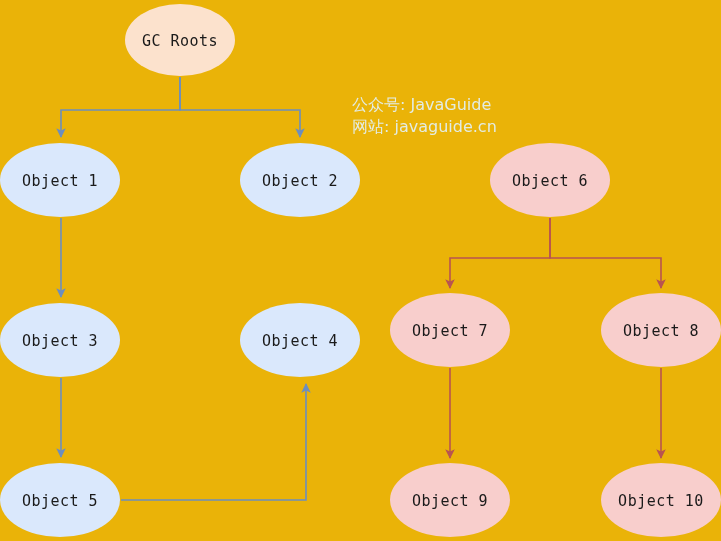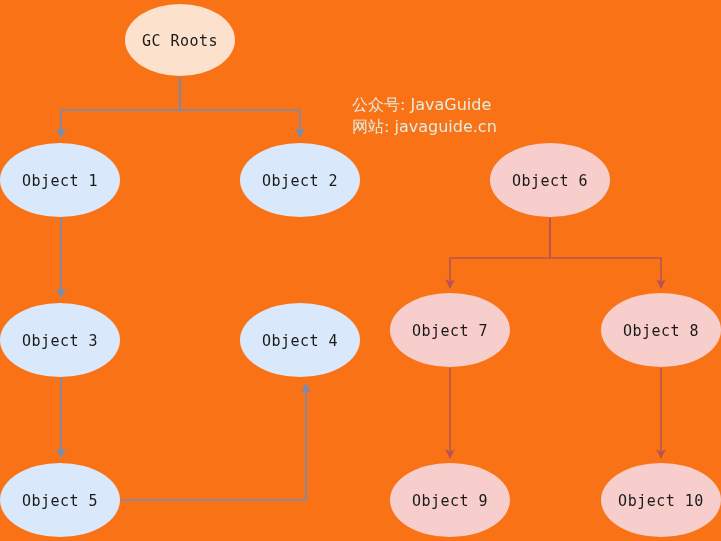--- a/index.html
+++ b/index.html
@@ -4,21 +4,21 @@
 <style>
   html, body {
     margin: 0;
     padding: 0;
     background: #ffffff;
   }
   #canvas {
     position: relative;
     width: 721px;
     height: 541px;
-    background: #f97316;
+    background: #eab308;
     overflow: hidden;
     font-family: "DejaVu Sans Mono", "Liberation Mono", monospace;
   }
   #graph {
     position: absolute;
     left: 0;
     top: 0;
     width: 721px;
     height: 541px;
   }

